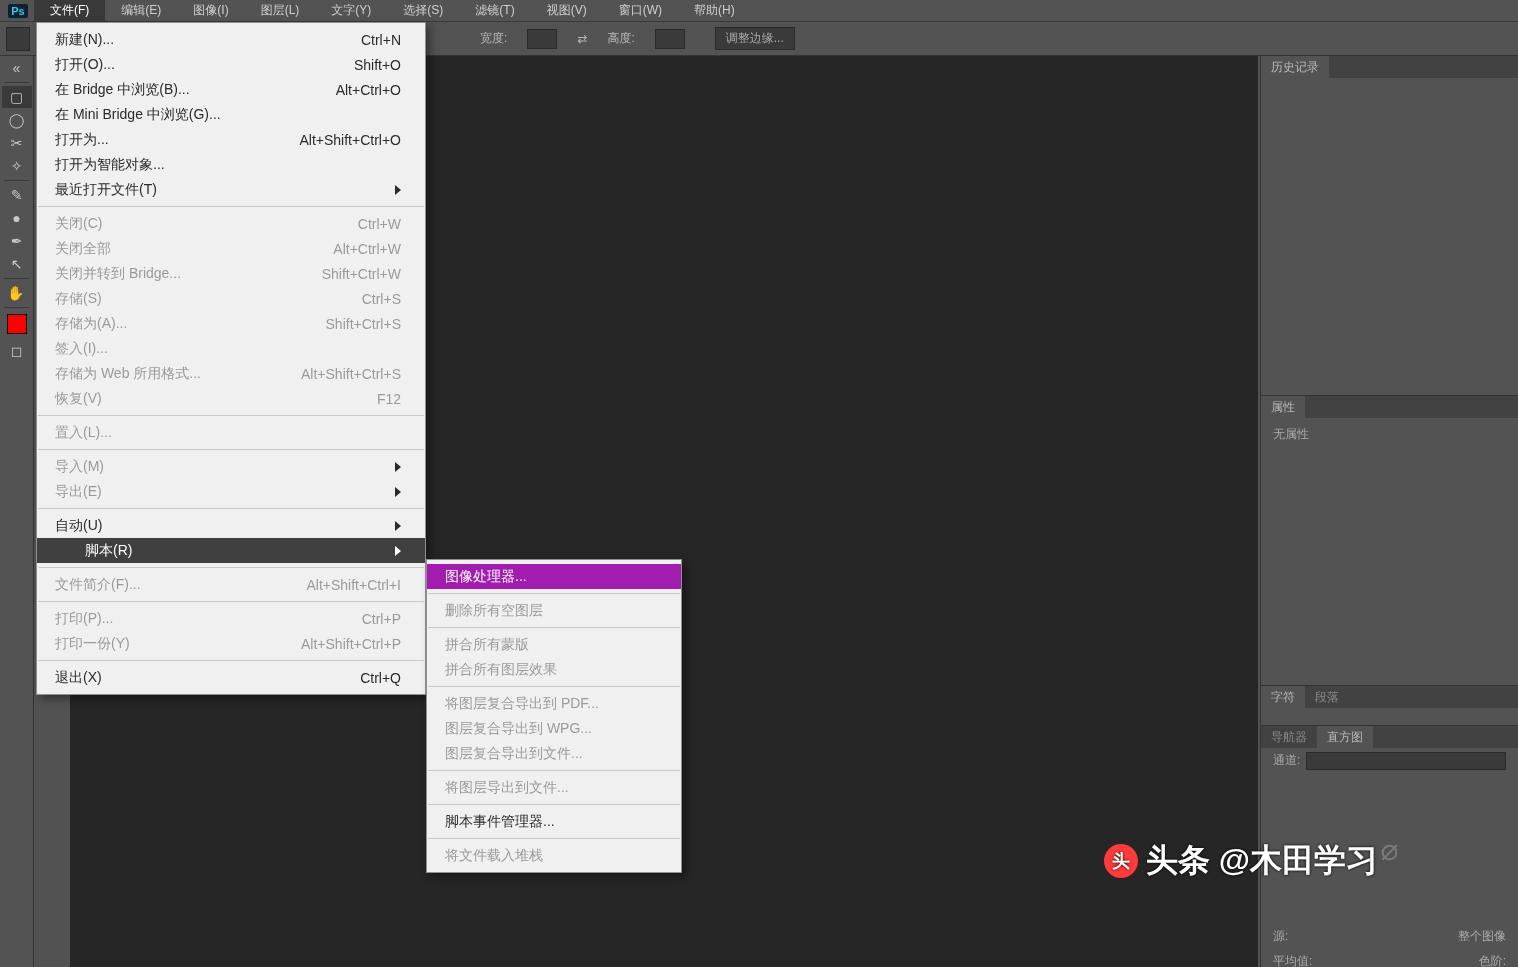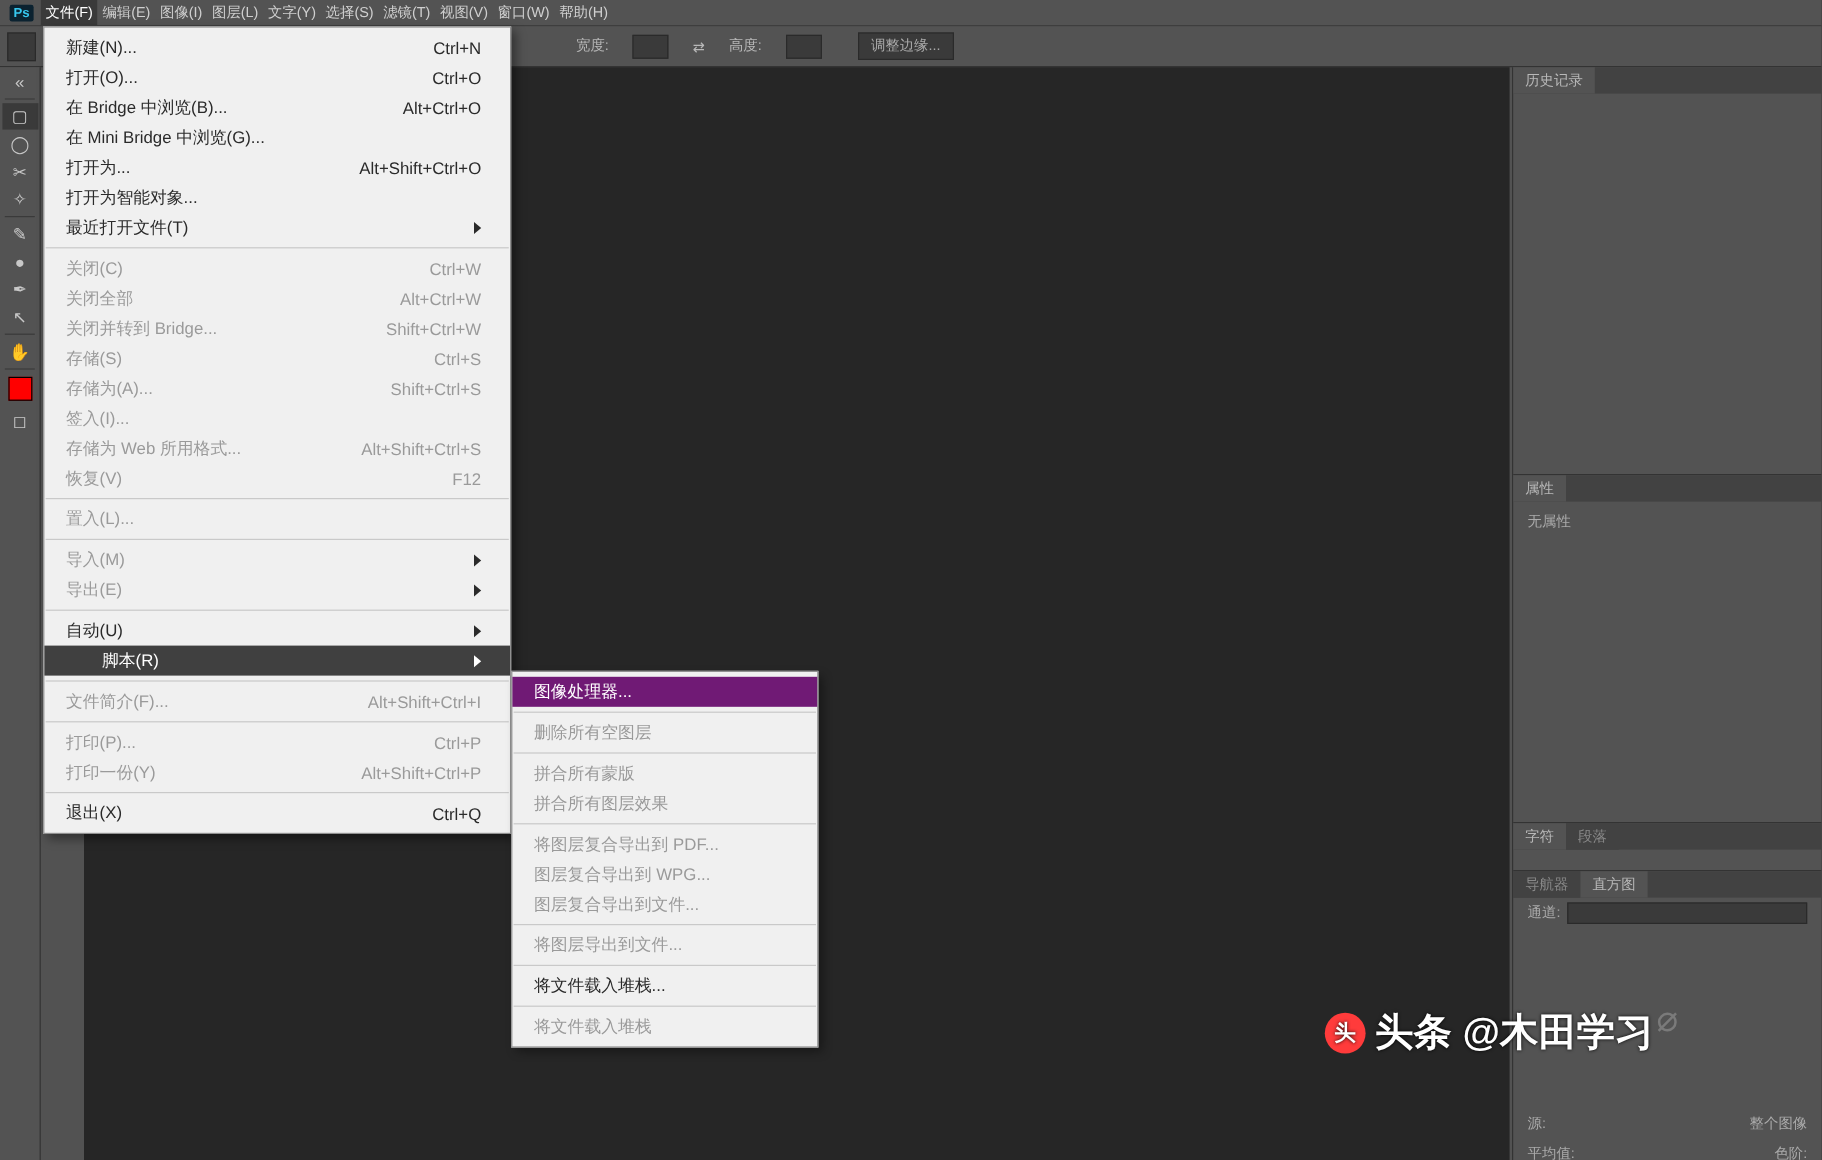--- a/index.html
+++ b/index.html
@@ -1,20 +1,20 @@
 <!DOCTYPE html>
 <html><head>
 <meta charset="utf-8">
 <style>
 * { margin:0; padding:0; box-sizing:border-box; font-family:"Microsoft YaHei","Segoe UI",sans-serif; user-select:none; }
 body { background:#525252; width:1518px; height:967px; overflow:hidden; position:relative; }
 .menubar { height:22px; background:#535353; display:flex; align-items:center; padding-left:6px; border-bottom:1px solid #3a3a3a; }
 .logo { width:24px; height:18px; display:flex; align-items:center; justify-content:center; margin-right:4px; }
 .logo-ps { font-size:11px; font-weight:bold; color:#37c8f0; background:#0b2230; padding:1px 3px; border-radius:2px; }
-.menubar-item { color:#cfcfcf; font-size:12px; padding:2px 4px; cursor:default; }
+.menubar-item { color:#cfcfcf; font-size:12px; padding:2px 16px; cursor:default; }
 .menubar-item.active { background:#3a3a3a; color:#fff; }
 .optbar { height:34px; background:#535353; border-bottom:1px solid #333; display:flex; align-items:center; padding-left:6px; gap:20px; color:#b8b8b8; font-size:12px; }
 .optbar .ico { width:24px; height:24px; background:#3a3a3a; border:1px solid #2a2a2a; }
 .optbar .sel { width:30px; height:20px; background:#3a3a3a; border:1px solid #2a2a2a; }
 .optbar .lbl { margin-left:380px; }
 .optbar input { width:30px; height:20px; background:#3a3a3a; border:1px solid #2a2a2a; color:#ccc; font-size:11px; }
 .optbar .btn { padding:2px 10px; background:#3a3a3a; border:1px solid #2a2a2a; color:#aaa; margin-left:10px;}
 .toolbar { position:absolute; left:0; top:56px; width:34px; background:#535353; height:911px; border-right:1px solid #333; }
 .toolbar .tool { width:30px; height:22px; margin:1px auto; display:flex; align-items:center; justify-content:center; color:#c8c8c8; font-size:14px; }
 .toolbar .tool.sel { background:#3a3a3a; }
@@ -27,21 +27,21 @@
 .dropdown .item.hl { background:#404040; color:#fff;padding-left:48px; }
 .dropdown .item .t { flex:1; }
 .dropdown .item .k { color:#2a2a2a; font-size:14px; }
 .dropdown .item.dis .k { color:#9a9a9a; }
 .dropdown .item .arr { width:0; height:0; border-top:5px solid transparent; border-bottom:5px solid transparent; border-left:6px solid #2a2a2a; margin-left:auto; }
 .dropdown .item.hl .arr { border-left-color:#fff; }
 .dropdown .hr { height:1px; background:#c9c9c9; margin:4px 1px; }
 .submenu { position:absolute; left:426px; top:559px; width:256px; background:#f0f0f0; border:1px solid #909090; box-shadow:4px 4px 8px rgba(0,0,0,.4); padding:4px 0; }
 .submenu .item { height:25px; display:flex; align-items:center; padding:0 18px; color:#2a2a2a; font-size:14px; }
 .submenu .item.dis { color:#9a9a9a; }
-.submenu .item.hl { background:#701a75; color:#fff;text-align:right; }
+.submenu .item.hl { background:#a21caf; color:#fff;text-align:right; }
 .submenu .hr { height:1px; background:#c9c9c9; margin:4px 1px; }
 .panels { position:absolute; right:0; top:56px; width:258px; bottom:0; background:#535353; border-left:1px solid #333; }
 .panel-group { border-bottom:1px solid #333; }
 .panel-tabs { height:22px; background:#424242; display:flex; }
 .panel-tab { padding:3px 10px; font-size:12px; color:#b8b8b8; background:#535353; }
 .panel-tab.inactive { background:#424242; color:#888;}
 .panel-body { padding:8px 12px; color:#aaa; font-size:12px; min-height:60px; }
 .panel-nav-body { height:150px; display:flex; align-items:center; justify-content:center; color:#7a7a7a; font-size:30px;}
 .panel-row { display:flex; justify-content:space-between; padding:4px 12px; color:#aaa; font-size:12px; }
 .sel2 { height:18px; background:#3a3a3a; border:1px solid #2a2a2a; flex:1; margin-left:6px;}
@@ -101,21 +101,21 @@
 
 <div class="doc"></div>
 
 <div class="dropdown" id="file-menu">
     <div class="item">
       <span class="t">新建(N)...</span>
       <span class="k">Ctrl+N</span>
     </div>
     <div class="item">
       <span class="t">打开(O)...</span>
-      <span class="k">Ctrl+O</span>
+      <span class="k">Shift+O</span>
     </div>
     <div class="item">
       <span class="t">在 Bridge 中浏览(B)...</span>
       <span class="k">Alt+Ctrl+O</span>
     </div>
     <div class="item">
       <span class="t">在 Mini Bridge 中浏览(G)...</span>
     </div>
     <div class="item">
       <span class="t">打开为...</span>
@@ -210,21 +210,21 @@
     <div class="hr"></div>
     <div class="item dis">拼合所有蒙版</div>
     <div class="item dis">拼合所有图层效果</div>
     <div class="hr"></div>
     <div class="item dis">将图层复合导出到 PDF...</div>
     <div class="item dis">图层复合导出到 WPG...</div>
     <div class="item dis">图层复合导出到文件...</div>
     <div class="hr"></div>
     <div class="item dis">将图层导出到文件...</div>
     <div class="hr"></div>
-    <div class="item">将文件载入堆栈...</div>
+    <div class="item">脚本事件管理器...</div>
     <div class="hr"></div>
     <div class="item dis">将文件载入堆栈</div>
   </div>
 
 <div class="panels">
   <div class="panel-group" style="height:340px">
     <div class="panel-tabs">
         <div class="panel-tab">历史记录</div>
       </div>
     <div class="panel-body"></div>

